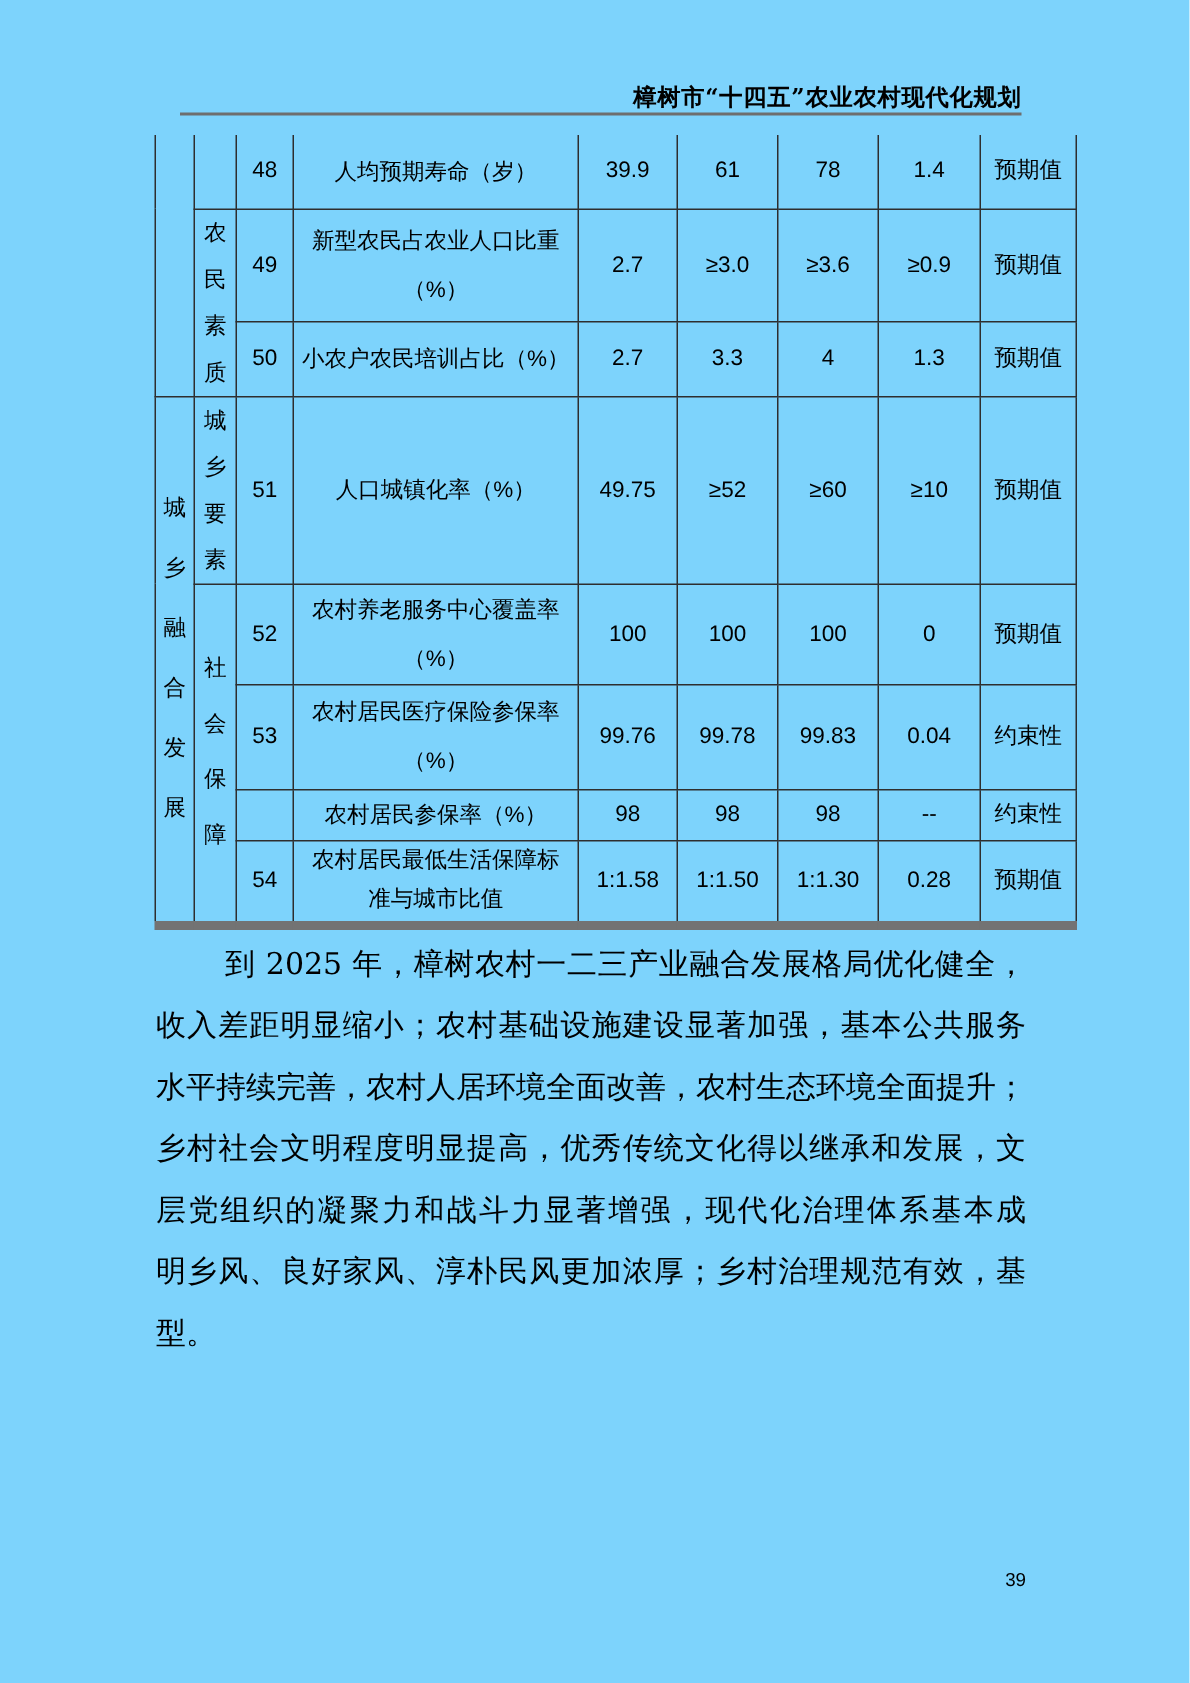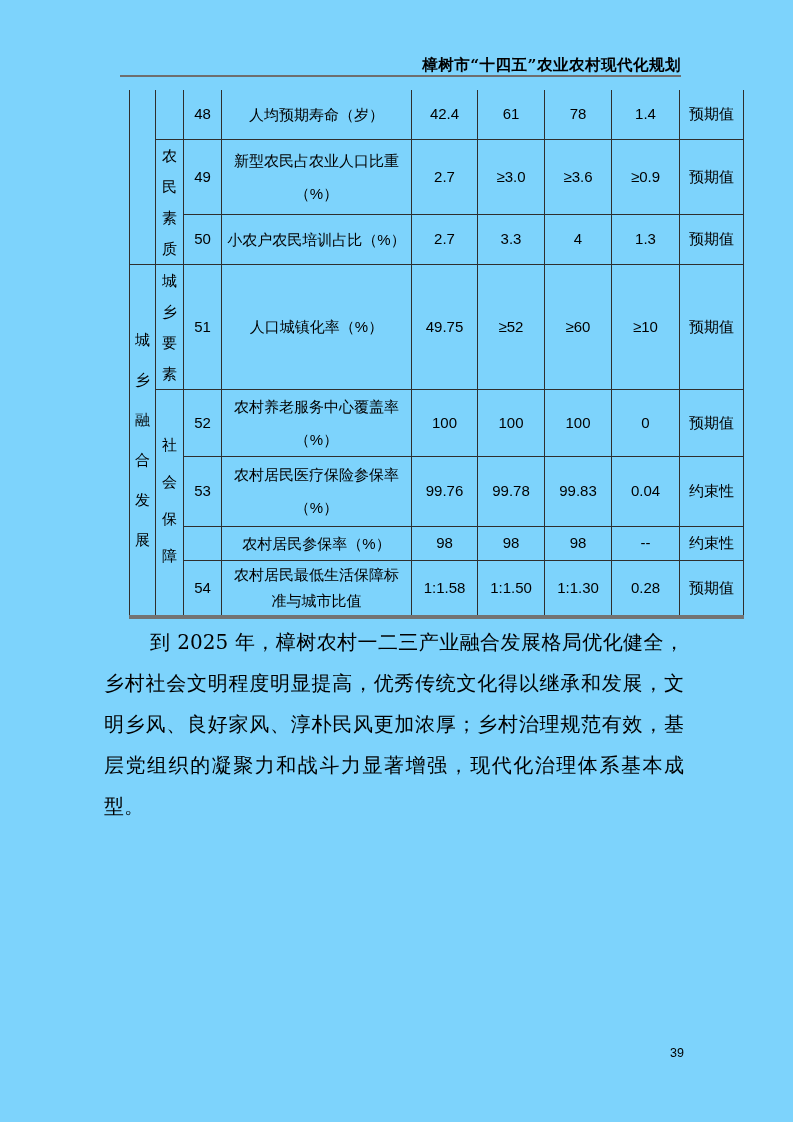--- a/index.html
+++ b/index.html
@@ -20,22 +20,22 @@
   }
   .header-rule{
     position:absolute;top:75px;left:120px;width:561px;height:2px;
     background:#6e6e6e;
   }
   
   table.indtbl{
     position:absolute;left:103px;top:90px;
     width:614px;border-collapse:collapse;table-layout:fixed;
     border-top:hidden;               
-    border-bottom:4px solid #737373;
-    font-size:15px;color:#000;margin-left:26px;
+    border-bottom:6px solid #737373;
+    font-size:15px;color:#000;
   }
   table.indtbl td{
     border:1px solid #2e2e2e;
     text-align:center;vertical-align:middle;
     padding:0;overflow:hidden;
   }
   table.indtbl tr:first-child td{border-top:none;}
   td.vcat{word-break:break-all;font-size:15px;padding:0 5px;}
   td.vl40{line-height:40px;}
   td.vl31{line-height:31px;}
@@ -82,21 +82,21 @@
       <col style="width:67px">
         <col style="width:68px">
         <col style="width:64px">
     </colgroup>
     <tbody>
       <tr style="height:49px">
         <td class="vcat" rowspan="3"></td>
         <td class="vcat"></td>
         <td class="num">48</td>
         <td class="ind">人均预期寿命（岁）</td>
-        <td class="val">42.4</td>
+        <td class="val">39.9</td>
         <td class="val">61</td>
         <td class="val">78</td>
         <td class="val">1.4</td>
         <td class="typ">预期值</td>
       </tr>
       <tr style="height:75px">
         <td class="vcat vl31" rowspan="2">农民素质</td>
         <td class="num">49</td>
         <td class="ind">新型农民占农业人口比重
 （%）</td>
@@ -164,21 +164,23 @@
         <td class="val">1:1.50</td>
         <td class="val">1:1.30</td>
         <td class="val">0.28</td>
         <td class="typ">预期值</td>
       </tr>
     </tbody>
   </table>
 
   <div class="bodytext">
     <div class="line indent">到 2025 年，樟树农村一二三产业融合发展格局优化健全，</div>
+    <div class="line">收入差距明显缩小；农村基础设施建设显著加强，基本公共服务</div>
+    <div class="line">水平持续完善，农村人居环境全面改善，农村生态环境全面提升；</div>
     <div class="line">乡村社会文明程度明显提高，优秀传统文化得以继承和发展，文</div>
+    <div class="line">层党组织的凝聚力和战斗力显著增强，现代化治理体系基本成</div>
     <div class="line">明乡风、良好家风、淳朴民风更加浓厚；乡村治理规范有效，基</div>
-    <div class="line">层党组织的凝聚力和战斗力显著增强，现代化治理体系基本成</div>
     <div class="line noj">型。</div>
   </div>
 
   <div class="pagenum">39</div>
 
 </div>
 
 </body></html>

